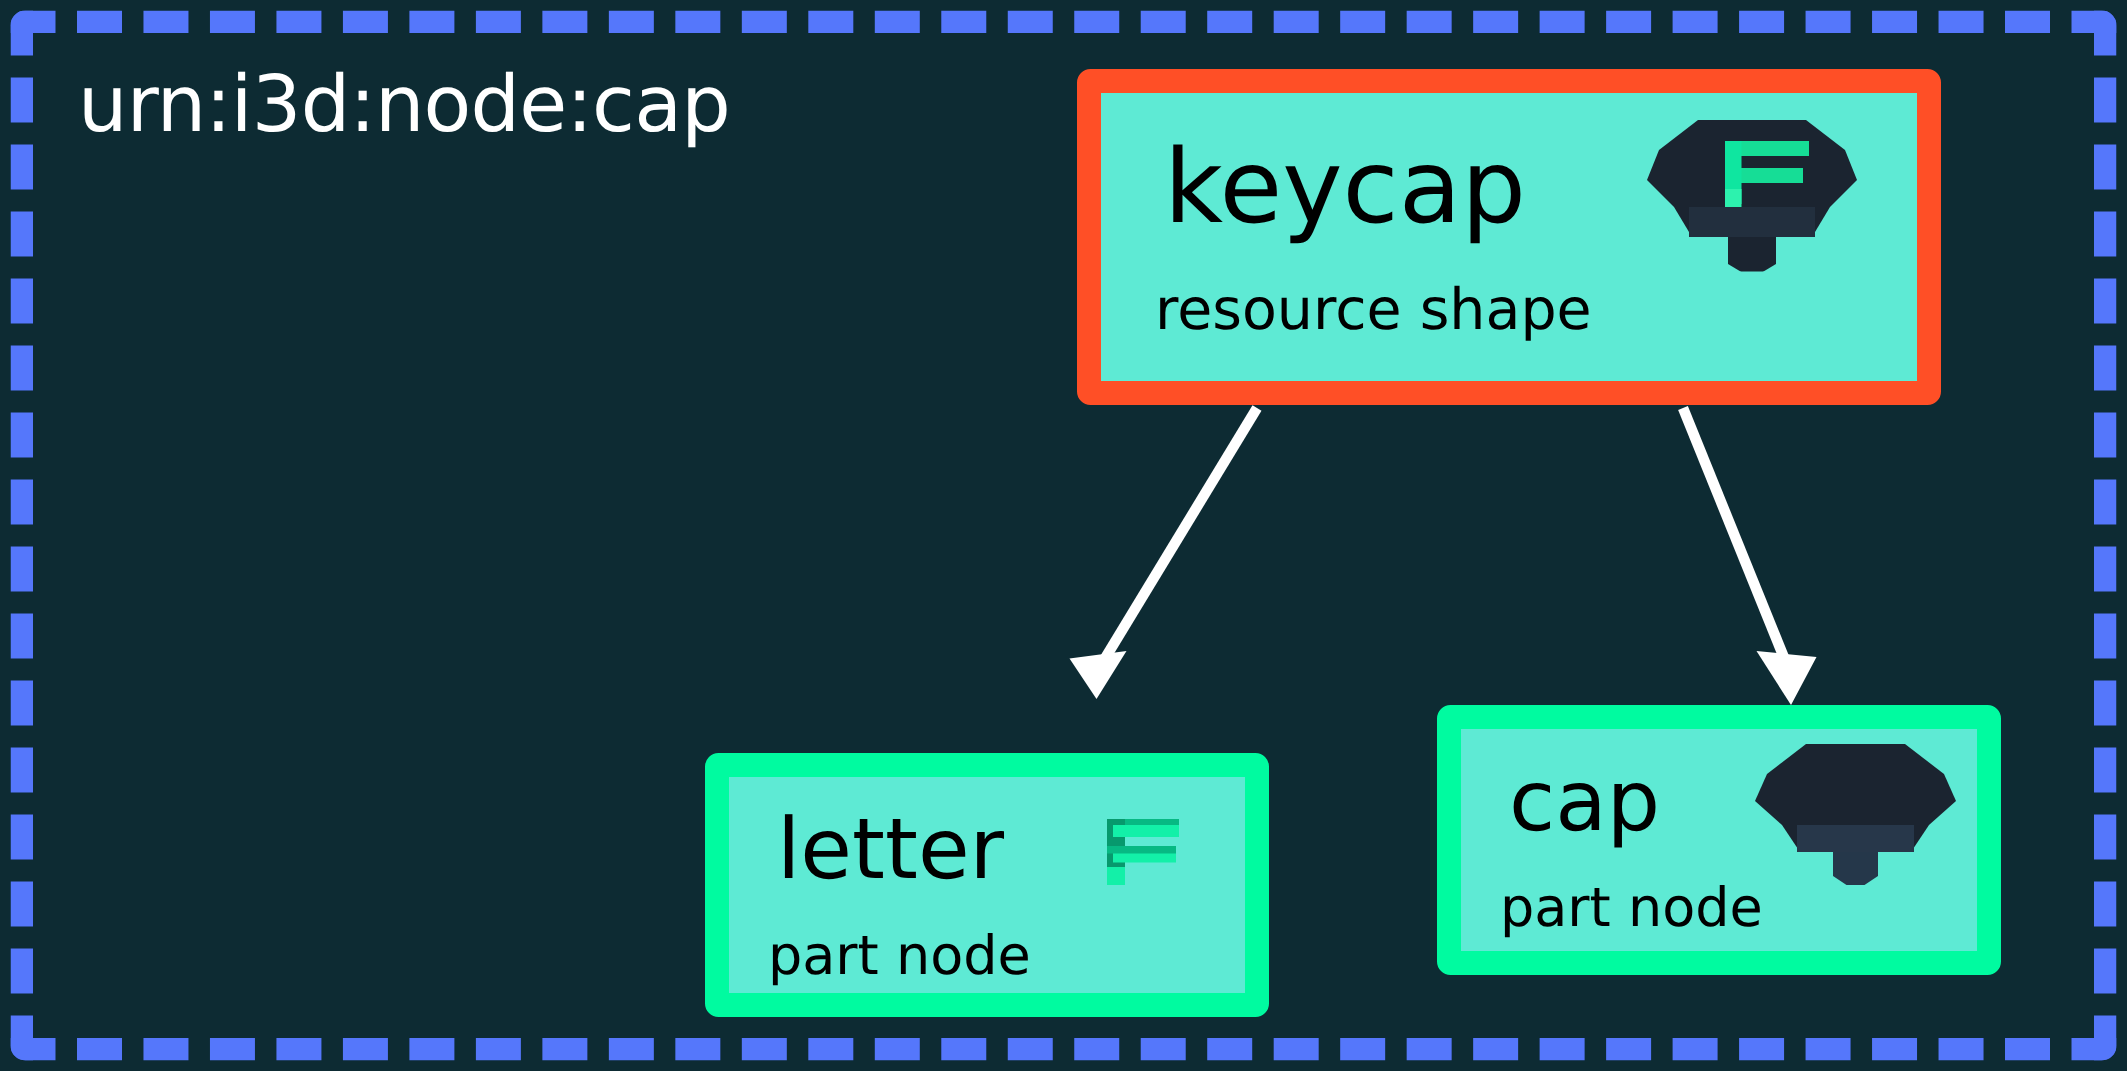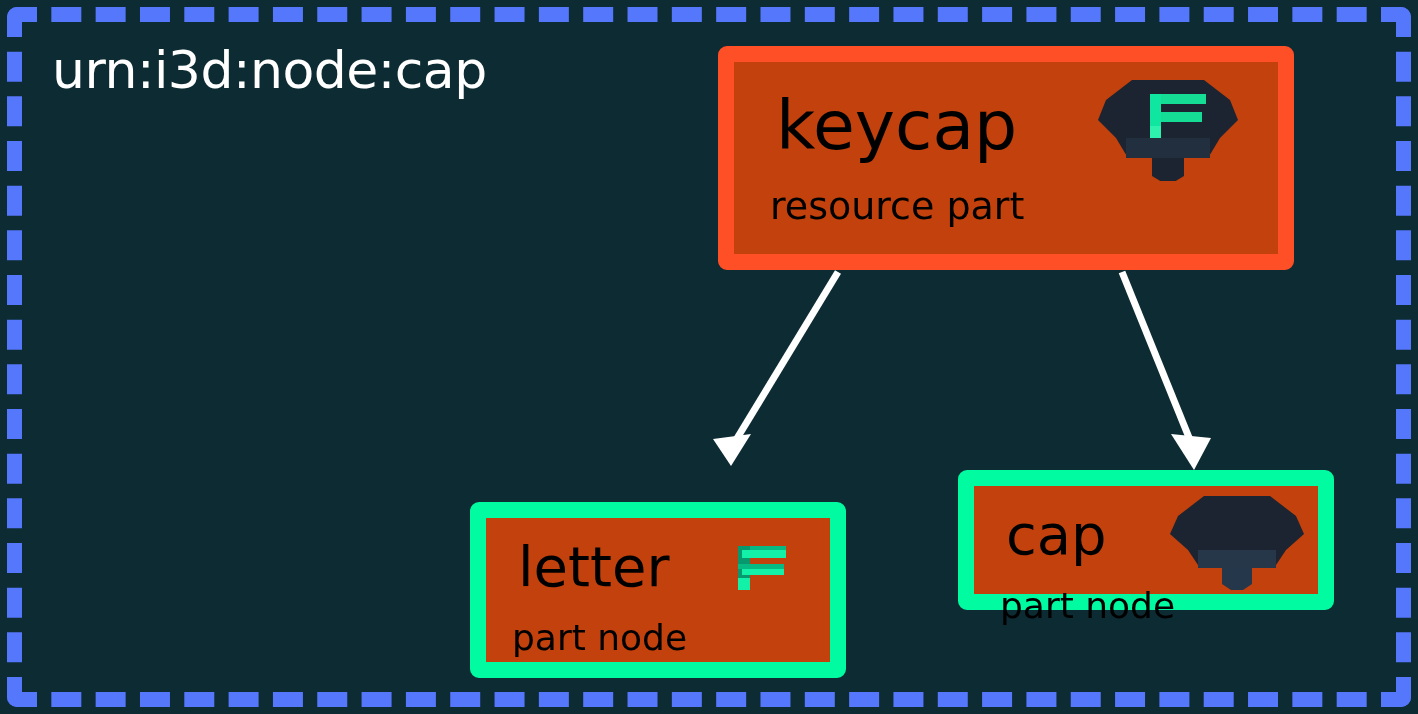--- a/index.html
+++ b/index.html
@@ -51,21 +51,21 @@
     position: absolute;
     box-sizing: border-box;
     border-style: solid;
     border-radius: 9px;
     background: #ffffff;
   }
   .node-inner {
     position: relative;
     width: 100%;
     height: 100%;
-    background: #c2410c;
+    background: #5eead4;
     box-sizing: border-box;
     padding-left: 44px;
   }
   .node-title-row {
     position: absolute;
     left: 0;
     right: 0;
     display: flex;
     align-items: center;
   }
@@ -111,21 +111,21 @@
   #node-letter .node-title-row { top: 18px; height: 62px; padding-left: 32px; }
   #node-letter .node-title { font-size: 56px; }
   #node-letter .thumb { position: absolute; left: 238px; top: 22px; }
   #node-letter .node-kind { left: 26px; top: 102px; font-size: 36px; }
 
   
   #node-cap {
     left: 958px;
     top: 470px;
     width: 376px;
-    height: 140px;
+    height: 180px;
     border-width: 16px;
     border-color: #00fba0;
   }
   #node-cap .node-title-row { top: 18px; height: 62px; padding-left: 32px; }
   #node-cap .node-title { font-size: 56px; }
   #node-cap .thumb { position: absolute; left: 188px; top: 4px; }
   #node-cap .node-kind { left: 26px; top: 102px; font-size: 36px; }
 </style>
 </head>
 <body>
@@ -162,21 +162,21 @@
         <rect x="38" y="62" width="84" height="20" fill="#222f3e"></rect>
 
         <polygon points="64,82 96,82 96,100 86,106 74,106 64,100" fill="#1b2430"></polygon>
 
         <rect x="62" y="18" width="56" height="10" fill="#16dd96"></rect>
         <rect x="62" y="36" width="52" height="10" fill="#16dd96"></rect>
         <rect x="62" y="18" width="11" height="42" fill="#0fe6a0"></rect>
         <rect x="62" y="50" width="11" height="12" fill="#2df2ae"></rect>
       </svg>
 
-      <div class="node-kind">resource part</div>
+      <div class="node-kind">resource shape</div>
     </div>
   </div>
 
   <div class="node" id="node-letter">
     <div class="node-inner">
 
       <div class="node-title-row">
         <span class="node-title">letter</span>
       </div>
 

